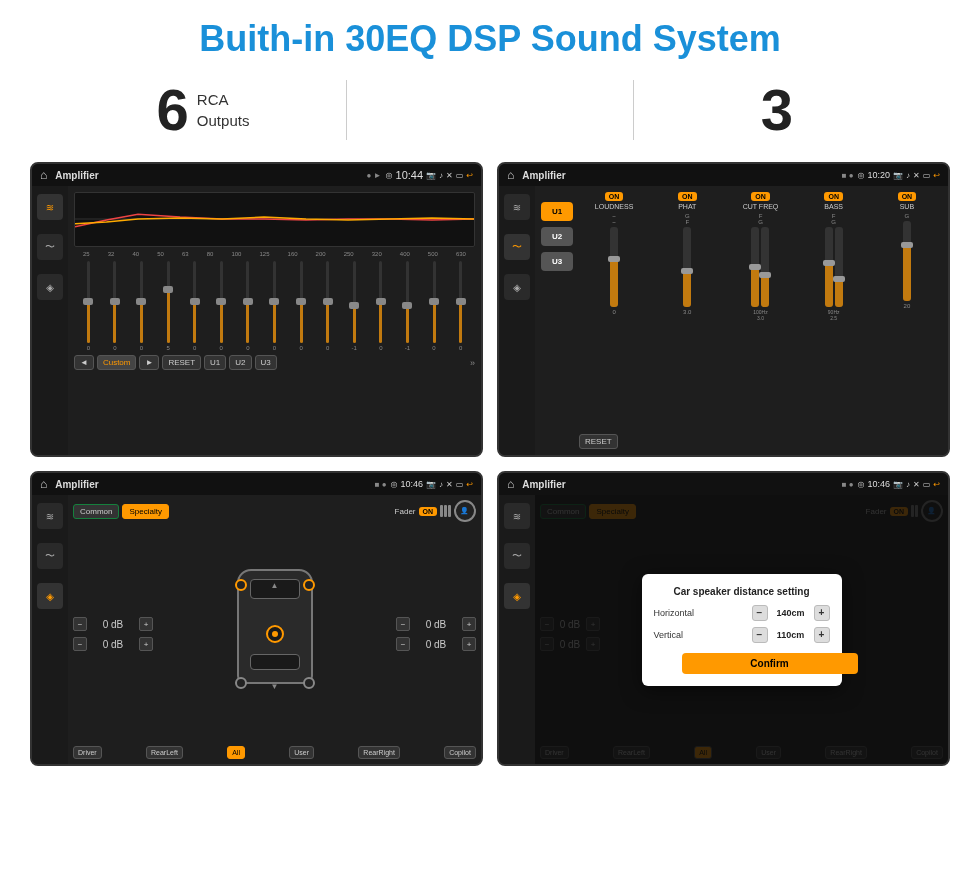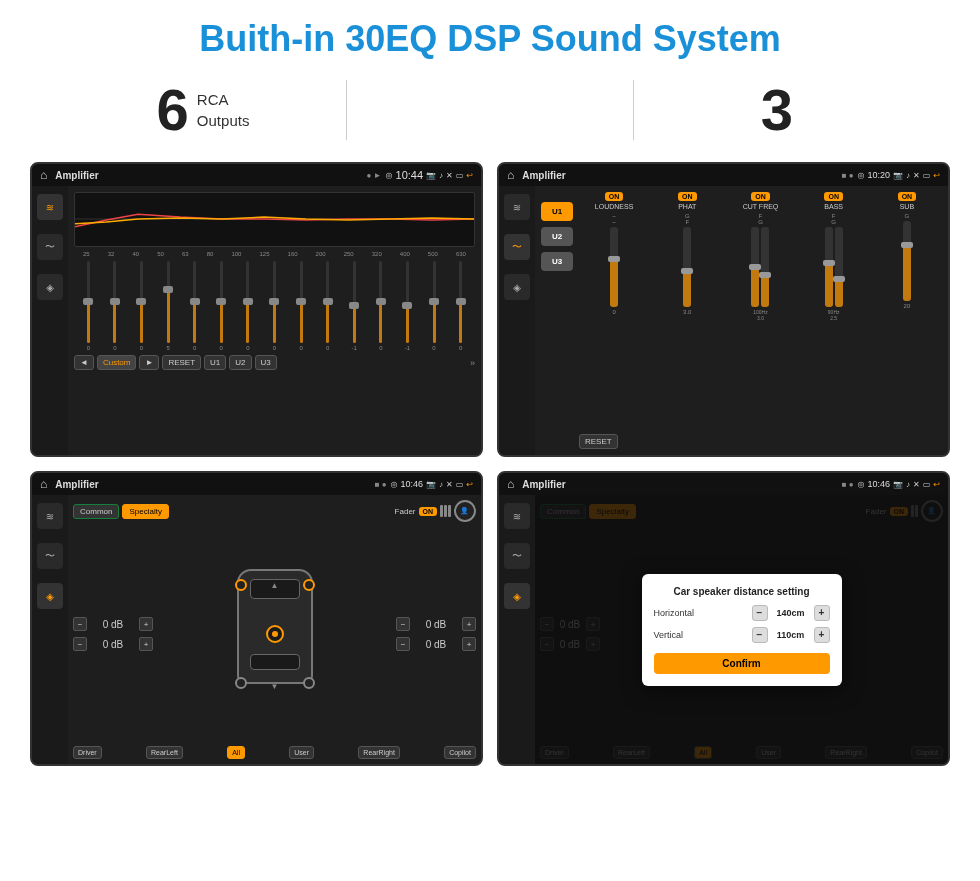--- a/index.html
+++ b/index.html
@@ -369,20 +369,21 @@
       background: #f90;
       border: none;
       border-radius: 4px;
       width: 100%;
       padding: 5px;
       font-size: 10px;
       font-weight: bold;
       color: #000;
       cursor: pointer;
       margin-top: 4px;
+      margin-left: 28px;
     }
 
     
     .mini-v-slider {
       width: 8px;
       height: 60px;
       background: #333;
       border-radius: 3px;
       position: relative;
       margin: 2px auto;

